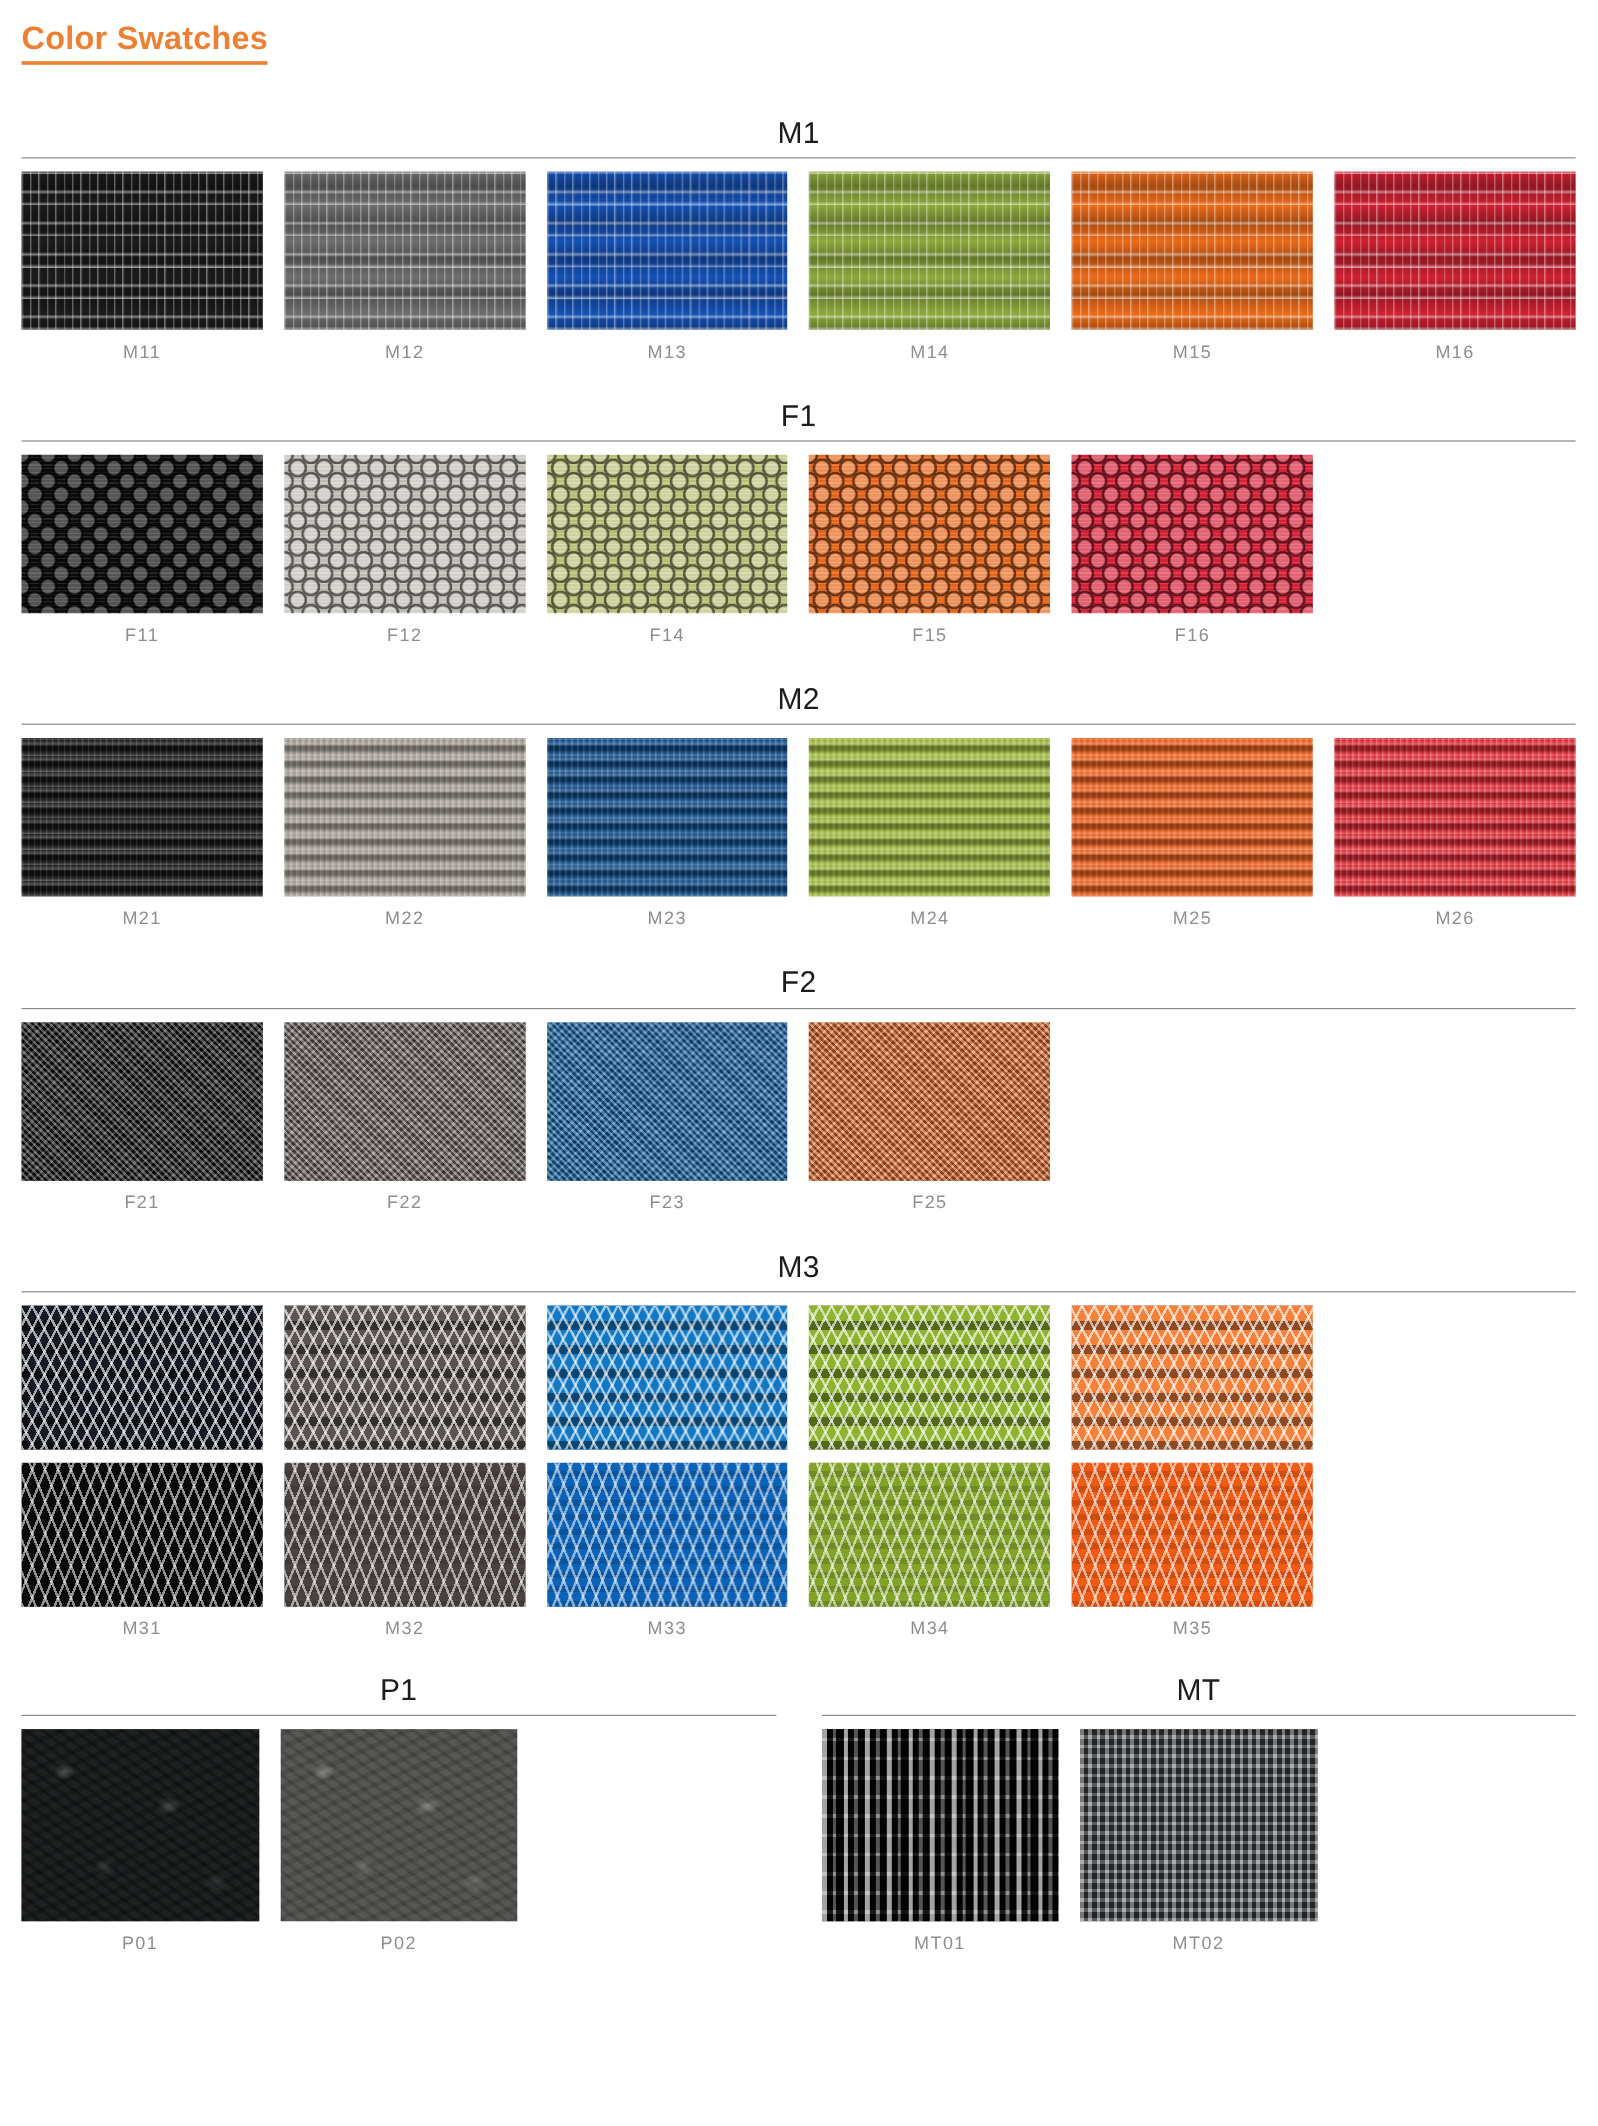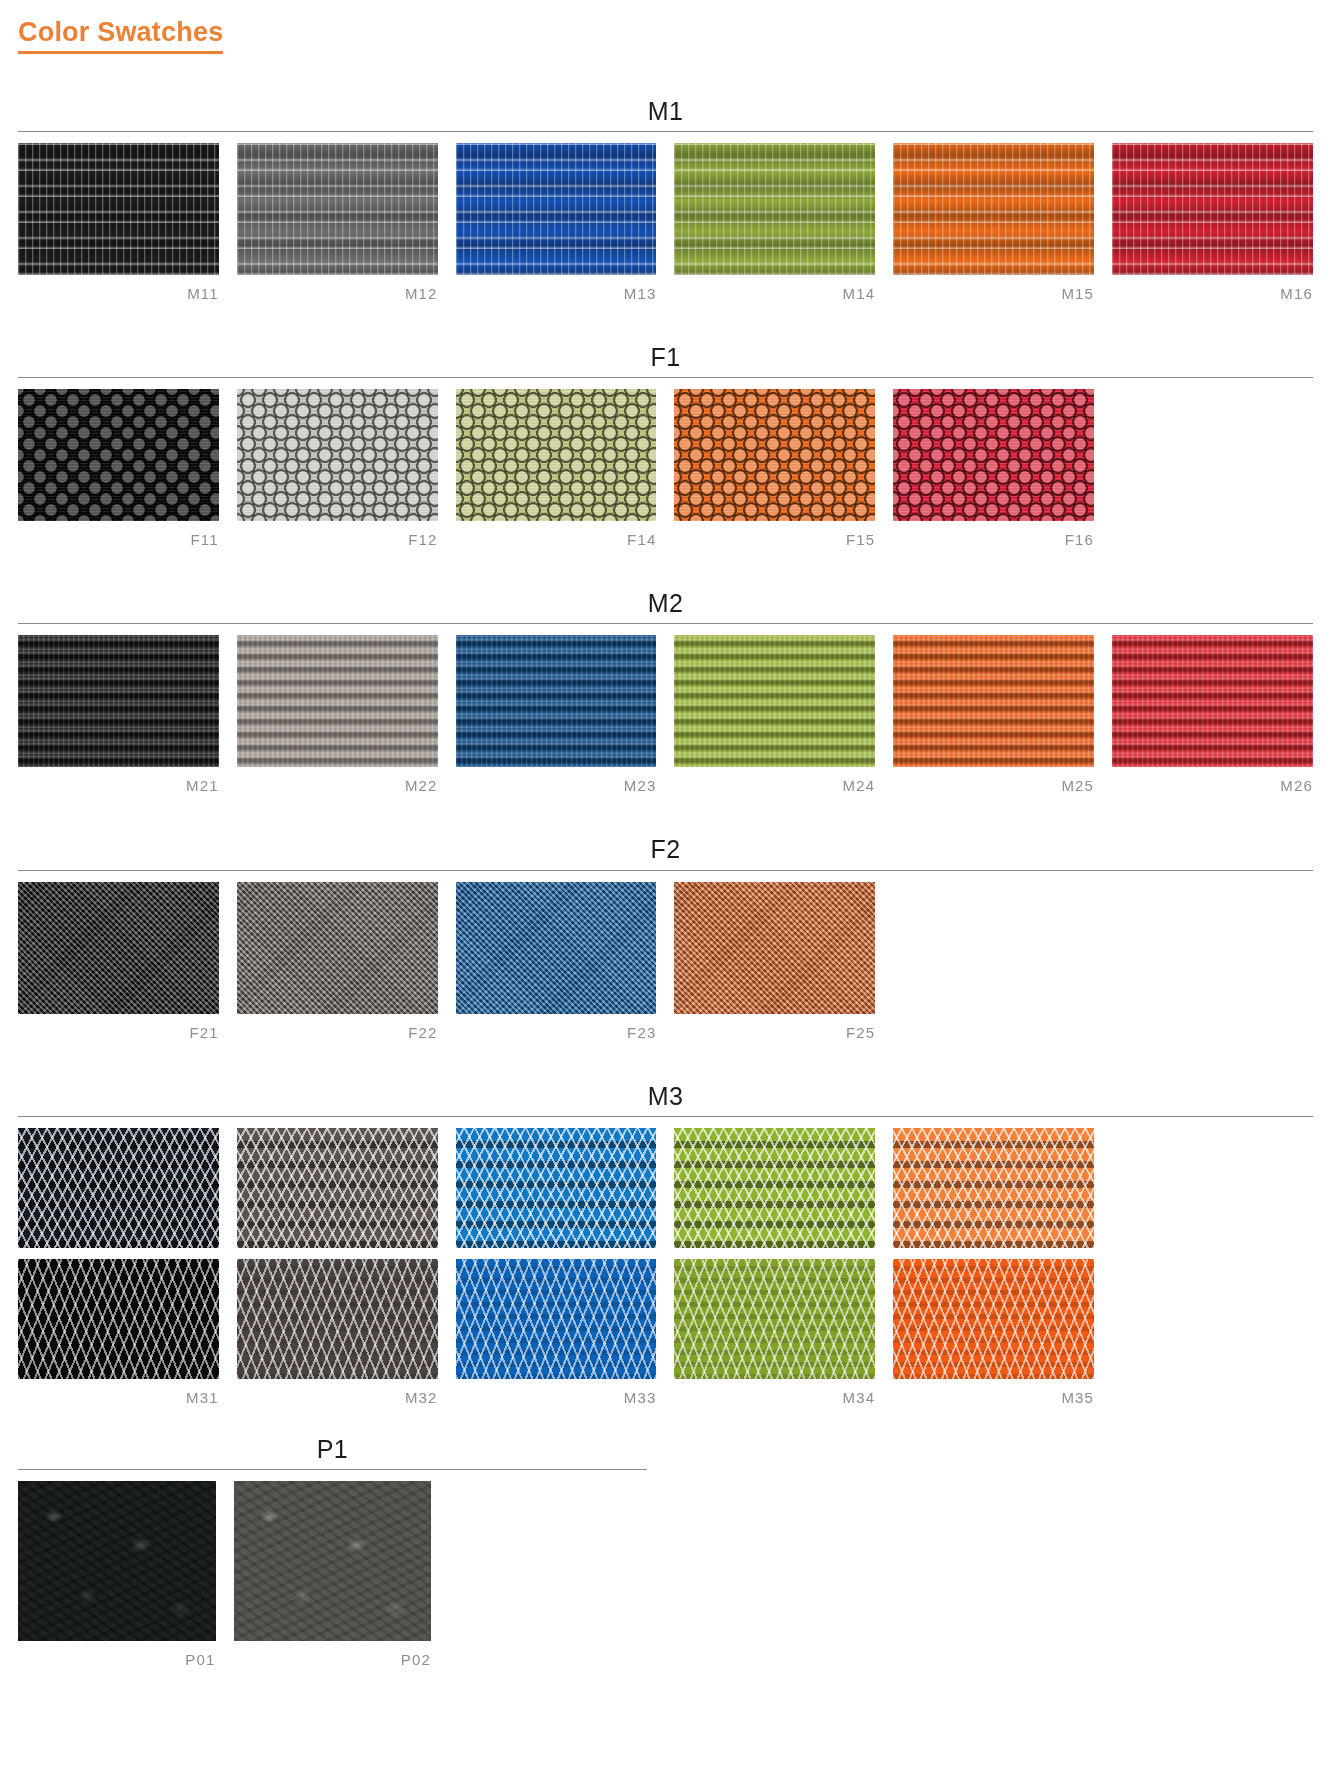--- a/index.html
+++ b/index.html
@@ -24,21 +24,21 @@
     font-weight: bold;
     color: #ee8033;
     letter-spacing: 0.2px;
     display: inline-block;
     border-bottom: 3px solid #ee8033;
     padding-bottom: 3px;
     line-height: 1.1;
   }
 
   
-  .section { padding: 0 18px; margin-top: 42px; }
+  .section { padding: 0 18px; margin-top: 32px; }
   .section.first { margin-top: 44px; }
   .sec-head {
     font-size: 25px;
     color: #1c1c1c;
     font-weight: normal;
     line-height: 1.05;
     margin: 0 0 7px 0;
     letter-spacing: 0.3px;
     text-align: center;
   }
@@ -50,21 +50,21 @@
   }
 
   
   .grid {
     display: grid;
     grid-template-columns: repeat(6, 1fr);
     column-gap: 18px;
     row-gap: 0;
   }
   .grid.cols5 { grid-template-columns: repeat(6, 1fr); }
-  .cell { display: flex; flex-direction: column; align-items: flex-end; }
+  .cell { display: flex; flex-direction: column; align-items: center; }
   .sw {
     width: 100%;
     height: 132px;
     background-color: #222;
     position: relative;
     overflow: hidden;
   }
   .label {
     text-align: center;
     font-size: 15px;
@@ -352,16 +352,31 @@
           <div class="label">P01</div>
         </div>
         <div class="cell">
           <div class="sw tex-p1" style="background-color: rgb(241, 239, 230);"></div>
           <div class="label">P02</div>
         </div>
         <div></div>
       </div>
     </div>
 
+    <div class="split-col">
+      <div class="sec-head">MT</div>
+      <div class="sec-rule"></div>
+      <div class="grid2">
+        <div class="cell">
+          <div class="sw tex-mt01" style="background-color: rgb(29, 29, 29);"></div>
+          <div class="label">MT01</div>
+        </div>
+        <div class="cell">
+          <div class="sw tex-mt02" style="background-color: rgb(74, 79, 82);"></div>
+          <div class="label">MT02</div>
+        </div>
+        <div></div>
+      </div>
+    </div>
 
   </div>
 
 </div>
 
 </body></html>

